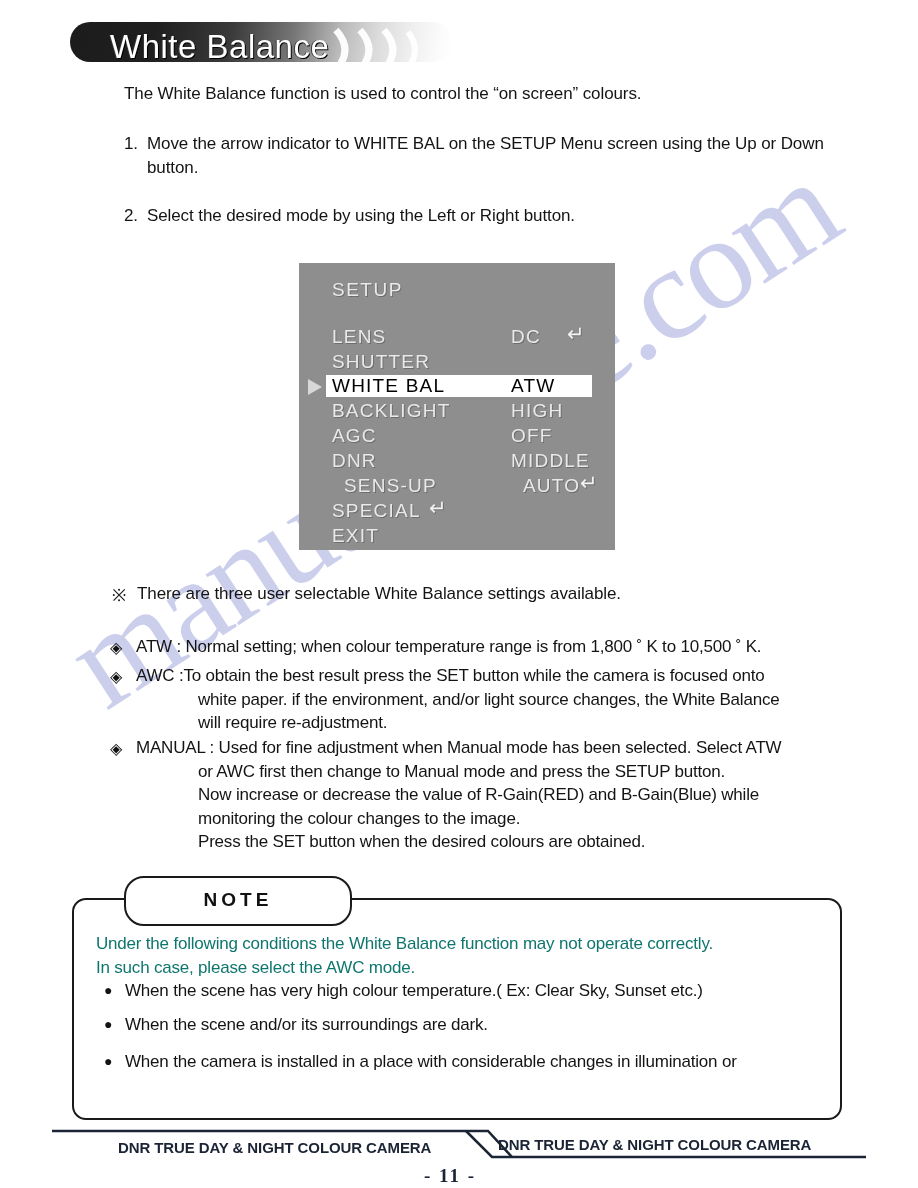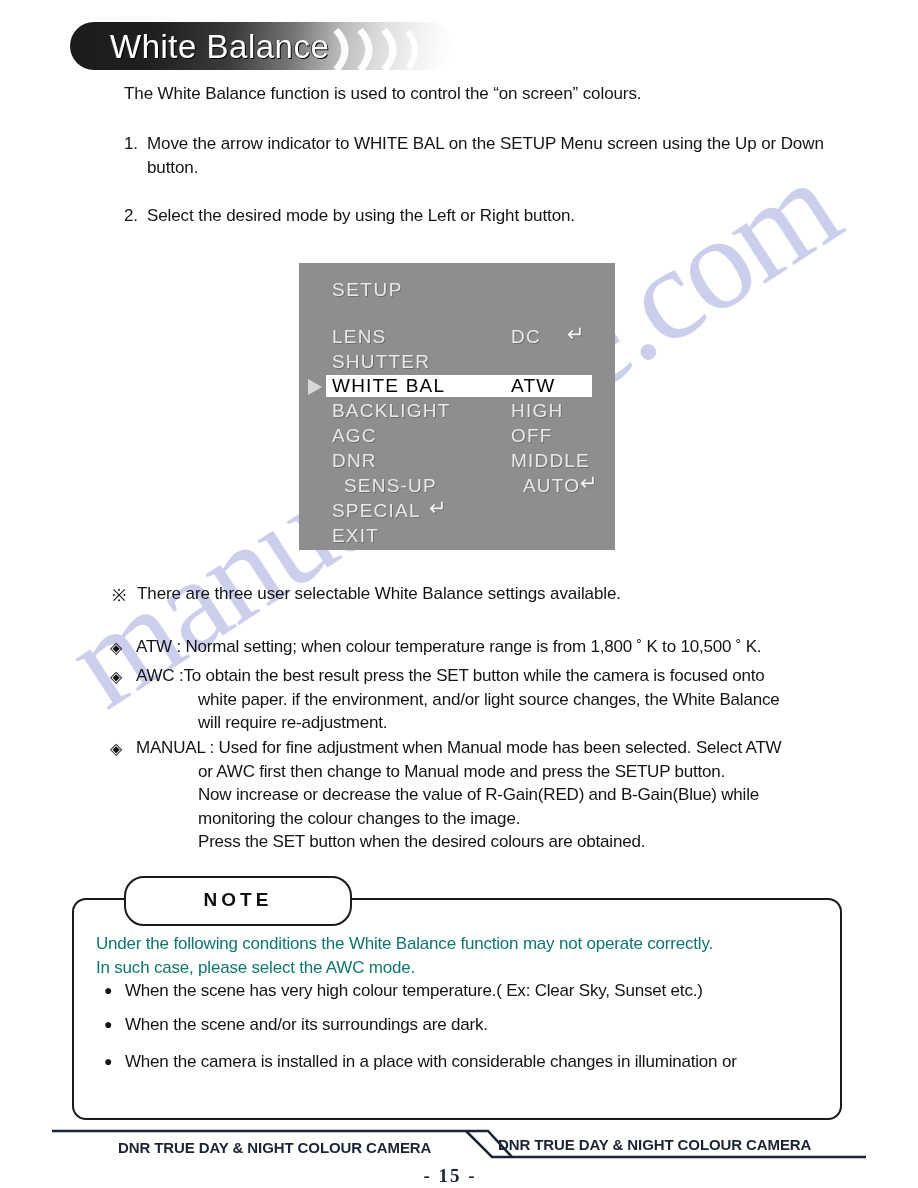--- a/index.html
+++ b/index.html
@@ -40,21 +40,21 @@
     transform: rotate(-33deg);
     transform-origin: left top;
   }
 
   
   #header-banner {
     position: absolute;
     left: 70px;
     top: 22px;
     width: 382px;
-    height: 48px;
+    height: 40px;
     border-radius: 28px;
     background: linear-gradient(100deg,
         #1c1c1c 0%, #1f1f1f 22%, #3a3a3a 42%,
         #767676 58%, #b9b9b9 70%, #dcdcdc 80%,
         #eeeeee 88%, #fbfbfb 96%, #ffffff 100%);
     z-index: 2;
     overflow: hidden;
   }
   #header-banner .banner-title {
     position: absolute;
@@ -485,14 +485,14 @@
 
 <div id="footer">
   <svg width="918" height="40" viewBox="0 0 918 40" xmlns="http://www.w3.org/2000/svg" style="position:absolute;left:0;top:0;">
 
     <path d="M 52 7 L 488 7 L 512 33" stroke="#1b2434" stroke-width="2.5" fill="none"></path>
 
     <path d="M 466 7 L 492 33 L 866 33" stroke="#1b2434" stroke-width="2.5" fill="none"></path>
   </svg>
   <div class="foot-label" id="foot-left-label">DNR TRUE DAY &amp; NIGHT COLOUR CAMERA</div>
   <div class="foot-label" id="foot-right-label">DNR TRUE DAY &amp; NIGHT COLOUR CAMERA</div>
-  <div id="page-number">- 15 -</div>
+  <div id="page-number">- 11 -</div>
 </div>
 
 </body></html>

